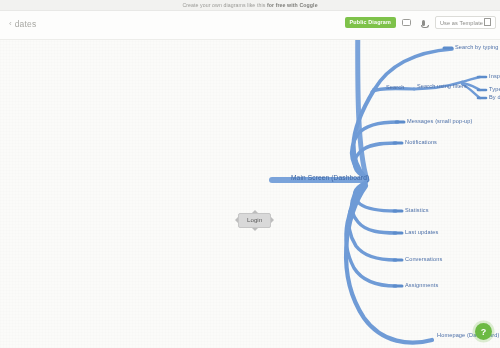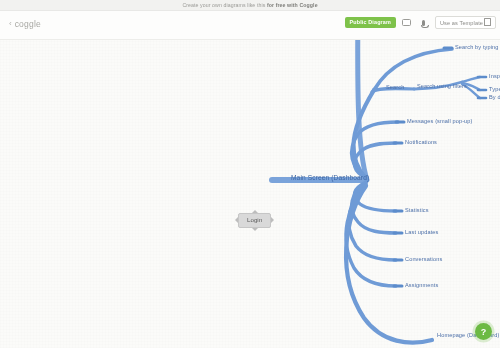--- a/index.html
+++ b/index.html
@@ -242,21 +242,21 @@
   <div class="promo-bar">
     <div class="promo-text">
       <span>Create your own diagrams like this </span><b>for free with Coggle</b>
     </div>
   </div>
 
   <div class="topbar">
 
     <div class="brand">
       <span class="chev">‹</span>
-      <span class="word">coggle</span>
+      <span class="word">dates</span>
     </div>
 
     <div class="topbar-right">
       <div class="badge-public">Public Diagram</div>
 
       <div class="icon-btn">
         <span class="ico-screen"></span>
       </div>
 
       <div class="icon-btn">

